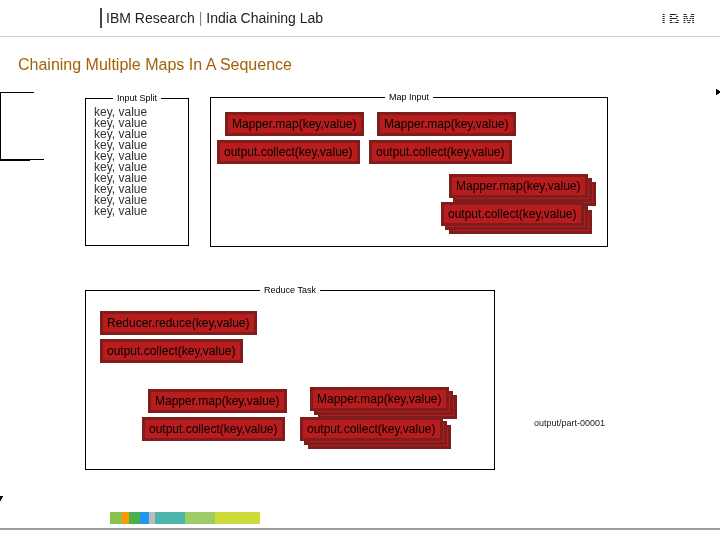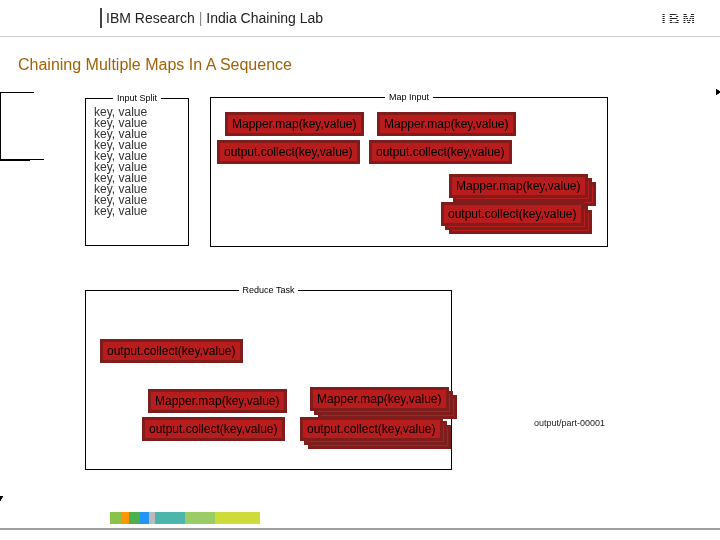--- a/index.html
+++ b/index.html
@@ -79,23 +79,24 @@
     <div class="fn stack-c" style="left:238px; top:112px;">output.collect(key,value)</div>
     <div class="fn stack-b" style="left:234px; top:108px;">output.collect(key,value)</div>
     <div class="fn stack-a" style="left:230px; top:104px;">output.collect(key,value)</div>
     <div class="edge" style="left:366px; top:98px;">ue)</div>
   </div>
 
   <div class="arrow" style="left:182px; top:24px; width:34px; height:0;"></div>
   <div class="arrow-v" style="left:275px; top:33px; height:9px;"></div>
   <div class="arrow-v" style="left:428px; top:33px; height:9px;"></div>
 
-  <div class="box" style="left:85px; top:198px; width:367px; height:180px;">
+  <div class="box" style="left:85px; top:198px; width:410px; height:180px;">
     <div class="box-title">Reduce Task</div>
 
+    <div class="fn" style="left:14px; top:20px;">Reducer.reduce(key,value)</div>
     <div class="fn" style="left:14px; top:48px;">output.collect(key,value)</div>
 
     <div class="fn" style="left:62px; top:98px;">Mapper.map(key,value)</div>
     <div class="fn" style="left:56px; top:126px;">output.collect(key,value)</div>
 
     <div class="fn stack-c" style="left:232px; top:104px;">Mapper.map(key,value)</div>
     <div class="fn stack-b" style="left:228px; top:100px;">Mapper.map(key,value)</div>
     <div class="fn stack-a" style="left:224px; top:96px;">Mapper.map(key,value)</div>
     <div class="fn stack-c" style="left:222px; top:134px;">output.collect(key,value)</div>
     <div class="fn stack-b" style="left:218px; top:130px;">output.collect(key,value)</div>

